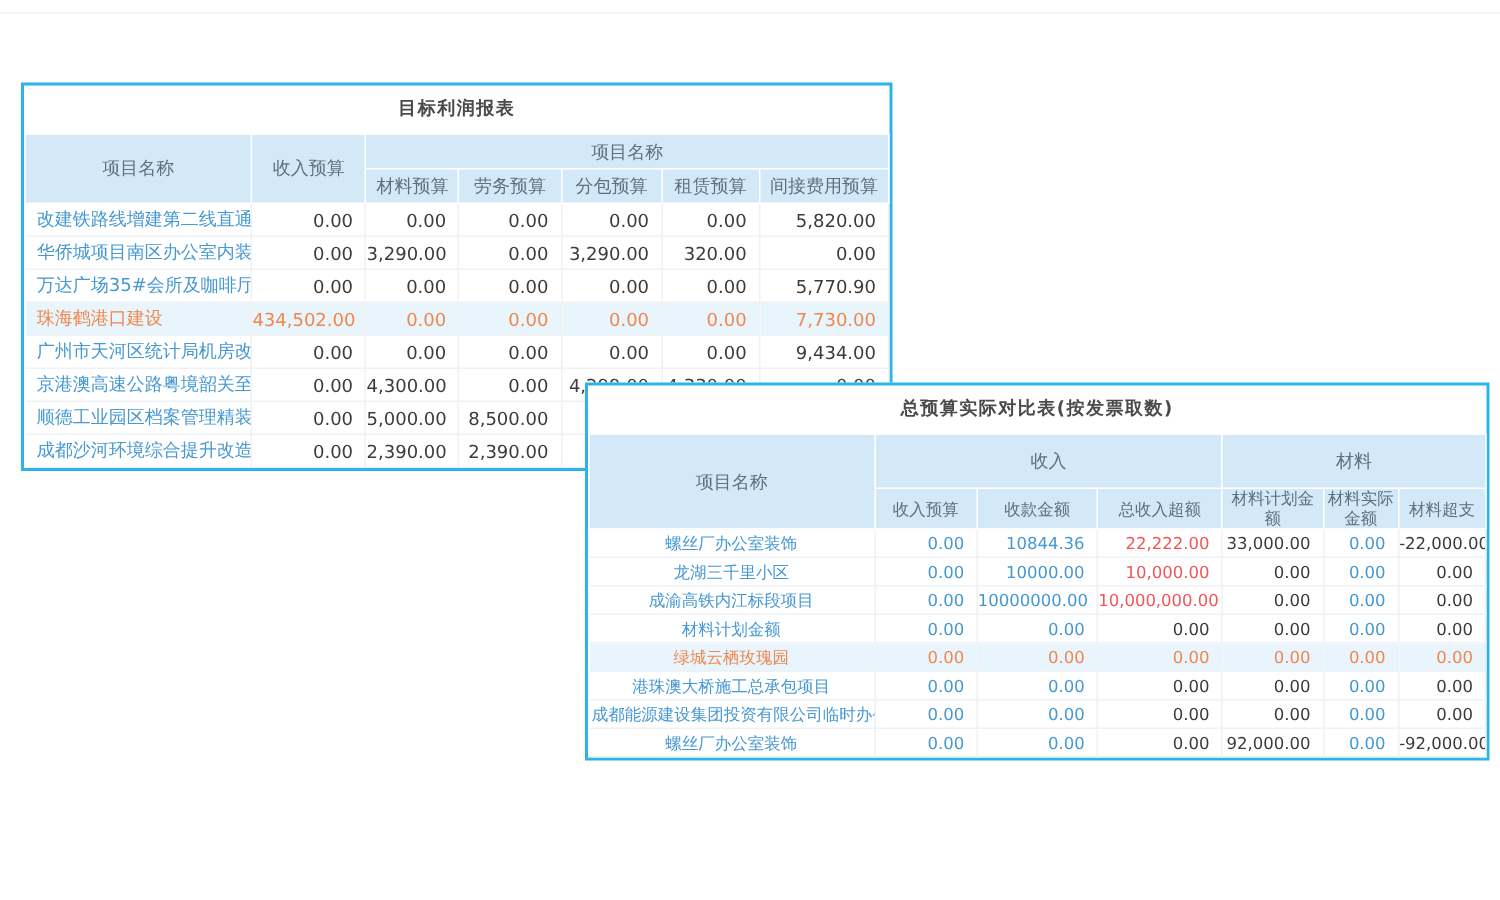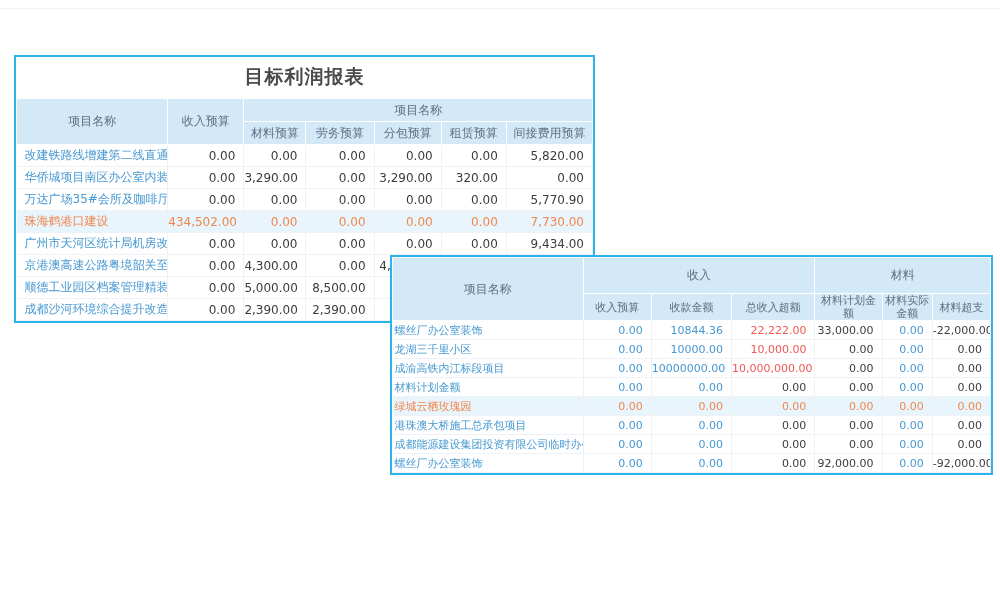--- a/index.html
+++ b/index.html
@@ -30,21 +30,21 @@
   }
   .panel{
     position:absolute;
     background:#ffffff;
     border:2px solid var(--accent_border);
   }
   .panel.t1{left:14px;top:55px;width:581px;}
   .panel.t2{left:390px;top:255px;width:603px;}
   .panel h2{
     text-align:center;
-    font-size:19px;
+    font-size:12px;
     font-weight:bold;
     color:var(--title_text);
     padding:7px 0 8px;
     letter-spacing:1px;
     white-space:nowrap;
     overflow:hidden;
   }
   table{
     width:100%;
     border-collapse:collapse;
@@ -68,21 +68,21 @@
     white-space:nowrap;
     overflow:hidden;
     vertical-align:middle;
   }
   .t1 tbody td{height:22px;}
   .t2 tbody td{height:19px;font-size:11px;}
   td.name{
     color:var(--link_blue);
   }
   .t1 td.name{text-align:left;padding-left:8px;}
-  .t2 td.name{text-align:left;padding:0 2px;}
+  .t2 td.name{text-align:center;padding:0 2px;}
   td.num{
     text-align:right;
     padding-right:8px;
     color:var(--value_text);
   }
   td.num.blue{color:var(--link_blue);}
   td.num.red{color:var(--negative_red);}
   tr.hl{background:var(--highlight_bg);}
   tr.hl td, tr.hl td.num, tr.hl td.num.blue, tr.hl td.num.red, tr.hl td.name{
     color:var(--highlight_text);
@@ -190,20 +190,21 @@
     <td class="num">2,390.00</td>
     <td class="num"></td>
     <td class="num"></td>
     <td class="num"></td>
   </tr>
       </tbody>
   </table>
 </section>
 
 <section class="panel t2">
+  <h2>总预算实际对比表(按发票取数)</h2>
   <table>
     <colgroup>
       <col style="width:190px">
         <col style="width:68px">
         <col style="width:80px">
       <col style="width:83px">
         <col style="width:67px">
         <col style="width:50px">
         <col style="width:58px">
     </colgroup>

